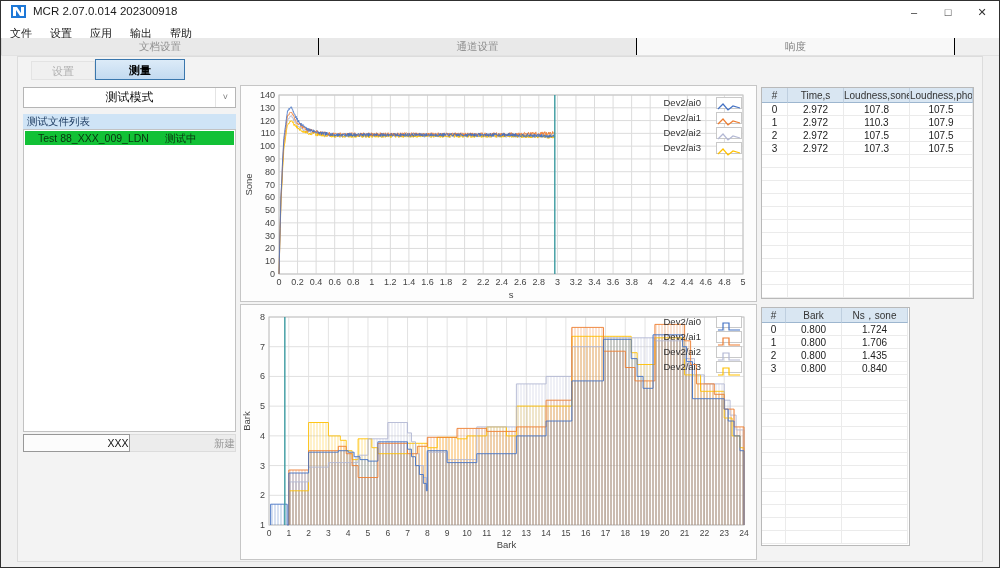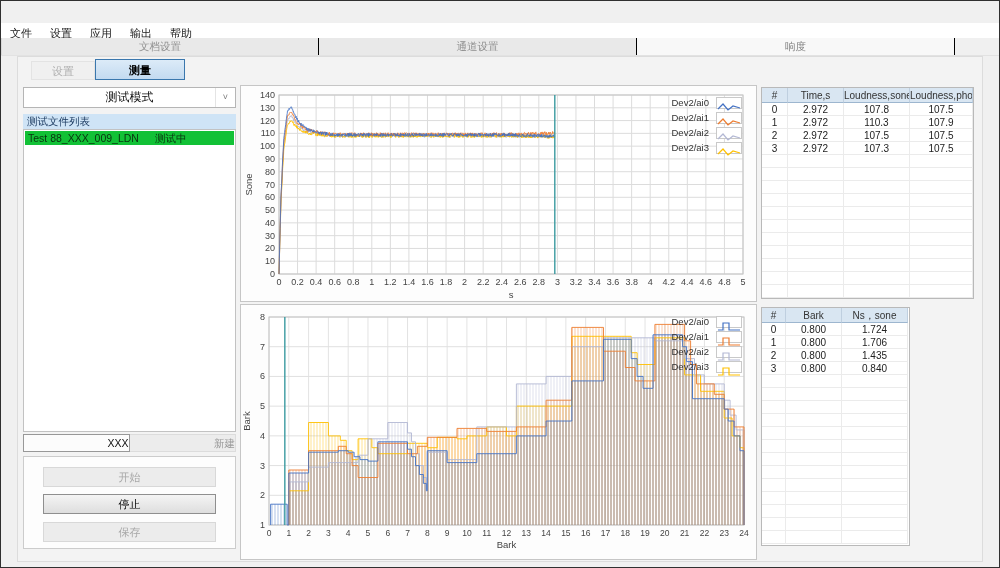--- a/index.html
+++ b/index.html
@@ -23,51 +23,61 @@
   .main-panel{position:absolute;left:16px;top:55px;width:966px;height:506px;background:#f3f3f3;border:1px solid #dcdcdc;box-sizing:border-box;}
   
   .subtab{position:absolute;height:19px;line-height:19px;text-align:center;font-size:11px;box-sizing:border-box;}
   .subtab.inactive{left:30px;top:60px;width:64px;background:#f0f0f0;border:1px solid #e3e3e3;color:#b0b0b0;}
   .subtab.active{left:94px;top:58px;width:90px;height:21px;line-height:21px;background:linear-gradient(#dcebf8,#c3daf0);border:1px solid #3a77ad;color:#000;font-weight:bold;}
   
   .mode-select{position:absolute;left:22px;top:86px;width:213px;height:21px;background:#fff;border:1px solid #b5b5b5;box-sizing:border-box;font-size:12px;text-align:center;line-height:19px;color:#111;}
   .mode-select .chev{position:absolute;right:0;top:0;width:19px;height:100%;border-left:1px solid #e4e4e4;color:#777;font-size:9px;line-height:19px;}
   .list-header{position:absolute;left:22px;top:113px;width:213px;height:15px;background:#cfe4f6;box-sizing:border-box;font-size:10.5px;line-height:15px;padding-left:4px;color:#17365d;}
   .listbox{position:absolute;left:22px;top:128px;width:213px;height:303px;background:#fff;border:1px solid #c2c2c2;box-sizing:border-box;}
-  .list-item{margin:1px;height:14px;background:#12c136;font-size:10.5px;line-height:14px;color:#09320f;padding-left:3px;display:flex;gap:16px;white-space:nowrap;overflow:hidden;}
+  .list-item{margin:1px;height:14px;background:#12c136;font-size:10.5px;line-height:14px;color:#09320f;padding-left:13px;display:flex;gap:16px;white-space:nowrap;overflow:hidden;}
   .file-tabs{position:absolute;left:22px;top:433px;width:213px;height:18px;display:flex;}
   .ftab{width:107px;height:18px;box-sizing:border-box;font-size:10.5px;text-align:right;line-height:16px;}
   .ftab.on{background:#fcfcfc;border:1px solid #989898;color:#111;}
   .ftab.off{background:#ececec;border:1px solid #dcdcdc;border-left:none;color:#9a9a9a;}
   .group-box{position:absolute;left:22px;top:455px;width:213px;height:93px;background:#fdfdfd;border:1px solid #cccccc;box-sizing:border-box;}
   .gbtn{position:absolute;left:19px;width:173px;height:20px;box-sizing:border-box;font-size:11px;text-align:center;line-height:18px;}
   .gbtn.disabled{background:#ececec;border:1px solid #d8d8d8;color:#a8a8a8;}
   .gbtn.primary{background:linear-gradient(#f4f4f4,#dedede);border:1px solid #8f8f8f;color:#000;}
   
   .chart-panel{position:absolute;background:#fdfdfd;border:1px solid #c6c6c6;box-sizing:border-box;}
   #chartPanel1{left:239px;top:84px;width:517px;height:217px;}
   #chartPanel2{left:239px;top:303px;width:517px;height:256px;}
   .legend{position:absolute;right:14px;top:9px;}
-  .lg-row{display:flex;align-items:center;justify-content:flex-end;height:15px;gap:7px;}
+  .lg-row{display:flex;align-items:center;justify-content:flex-end;height:15px;gap:15px;}
   .lg-label{font-size:9.5px;color:#333;}
   .lg-icon{width:26px;height:12px;background:#fff;border:1px solid #c9c9c9;box-sizing:border-box;display:block;}
   
   .table-panel{position:absolute;background:#fff;border:1px solid #b9b9b9;box-sizing:border-box;overflow:hidden;}
   #tablePanel1{left:760px;top:86px;width:213px;height:212px;}
   #tablePanel2{left:760px;top:306px;width:149px;height:239px;}
   .tbl{display:grid;font-size:10px;color:#222;}
   .tbl .hcell{background:#d9e6f2;height:15px;line-height:15px;text-align:center;border-right:1px solid #bfcfdf;border-bottom:1px solid #9db6cf;box-sizing:border-box;color:#333;overflow:hidden;white-space:nowrap;}
   .tbl .cell{height:13px;line-height:13px;text-align:center;border-right:1px solid #ebebeb;border-bottom:1px solid #ebebeb;box-sizing:border-box;overflow:hidden;}
   svg text{font-family:"Liberation Sans",sans-serif;}
 </style>
 </head>
 <body>
 
 <div class="window">
 
+  <div class="titlebar">
+    <svg class="app-icon" viewBox="0 0 15 13">
+      <rect x="0" y="0" width="15" height="13" fill="#1e78d7"></rect>
+      <polygon points="2,11 2,2 6,2 10,8 10,2 13,2 13,11 9,11 5,5 5,11" fill="#ffffff"></polygon>
+    </svg>
+    <span class="title-text">MCR 2.07.0.014 202300918</span>
+    <span class="win-btn win-min">–</span>
+    <span class="win-btn win-max">□</span>
+    <span class="win-btn win-close">✕</span>
+  </div>
 
   <div class="menubar" id="menubar"><span class="menu-item">文件</span><span class="menu-item">设置</span><span class="menu-item">应用</span><span class="menu-item">输出</span><span class="menu-item">帮助</span></div>
 
   <div class="tabstrip" id="tabstrip">
       <div class="tab">文档设置</div>
       <div class="tab">通道设置</div>
       <div class="tab active">响度</div>
     </div>
 
   <div class="main-panel"></div>
@@ -86,25 +96,20 @@
         <span>Test 88_XXX_009_LDN</span>
         <span>测试中</span>
       </div>
     </div>
 
   <div class="file-tabs" id="fileTabs">
       <div class="ftab on">XXX</div>
       <div class="ftab off">新建</div>
     </div>
 
-  <div class="group-box" id="controlBox">
-      <div class="gbtn disabled" style="top: 10px;">开始</div>
-      <div class="gbtn primary" style="top: 37px;">停止</div>
-      <div class="gbtn disabled" style="top: 65px;">保存</div>
-    </div>
 
   <div class="chart-panel" id="chartPanel1">
     <svg width="515" height="215">
         <rect x="38" y="9" width="464" height="179" fill="#ffffff" stroke="none"></rect>
         <line x1="38" y1="9" x2="38" y2="188" stroke="#dcdcdc" stroke-width="1"></line>
         <text x="38" y="199" font-size="9" fill="#444" text-anchor="middle">0</text>
         <line x1="56.56" y1="9" x2="56.56" y2="188" stroke="#dcdcdc" stroke-width="1"></line>
         <text x="56.56" y="199" font-size="9" fill="#444" text-anchor="middle">0.2</text>
         <line x1="75.12" y1="9" x2="75.12" y2="188" stroke="#dcdcdc" stroke-width="1"></line>
         <text x="75.12" y="199" font-size="9" fill="#444" text-anchor="middle">0.4</text>

